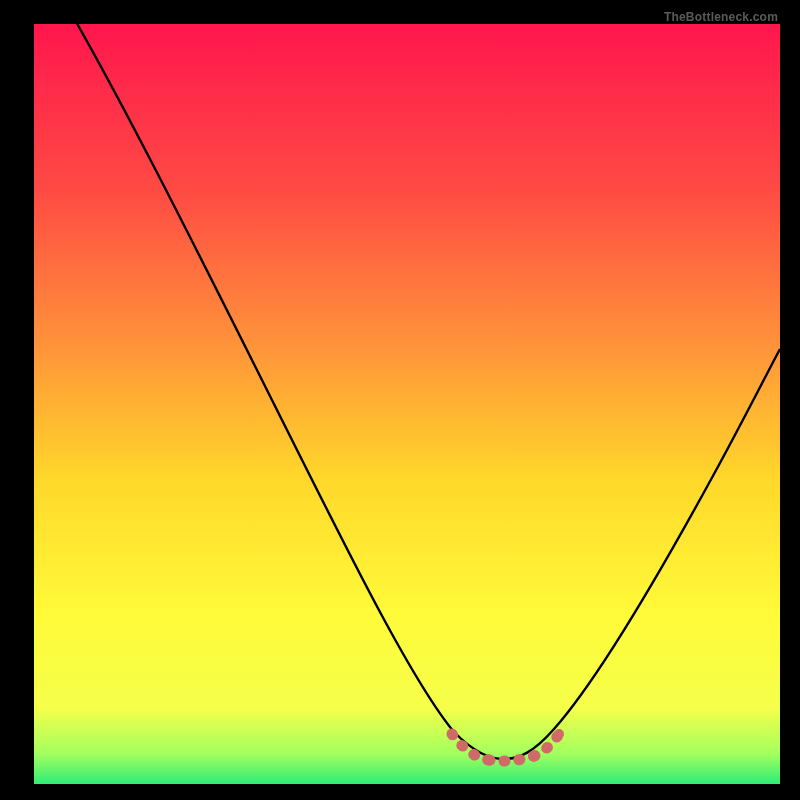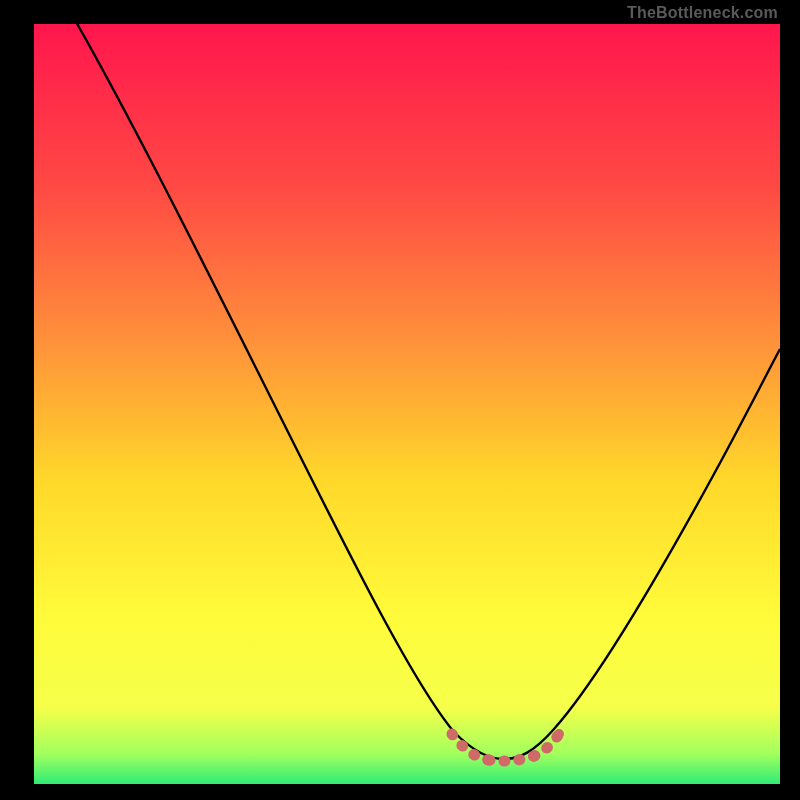--- a/index.html
+++ b/index.html
@@ -23,23 +23,23 @@
   .bg-gradient {
     position: absolute;
     inset: 0;
   }
   .curve-svg {
     position: absolute;
     inset: 0;
   }
   .watermark {
     position: absolute;
-    top: 4px;
+    top: 10px;
     right: 22px;
-    font-size: 16px;
+    font-size: 12px;
     font-weight: 600;
     color: #5a5a5a;
     letter-spacing: 0.2px;
   }
 </style>
 </head>
 <body>
 
 <div class="watermark">TheBottleneck.com</div>
 

